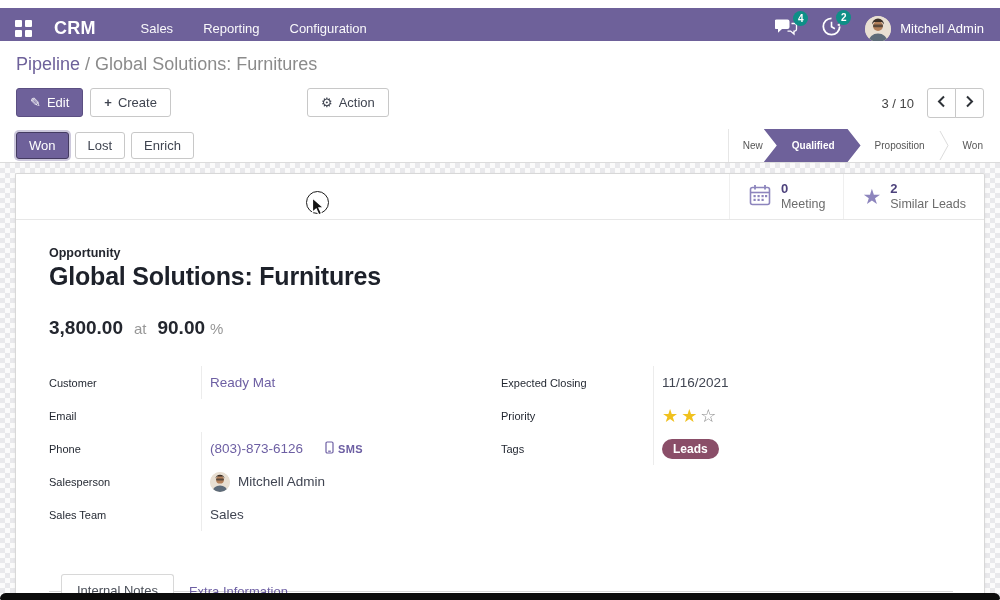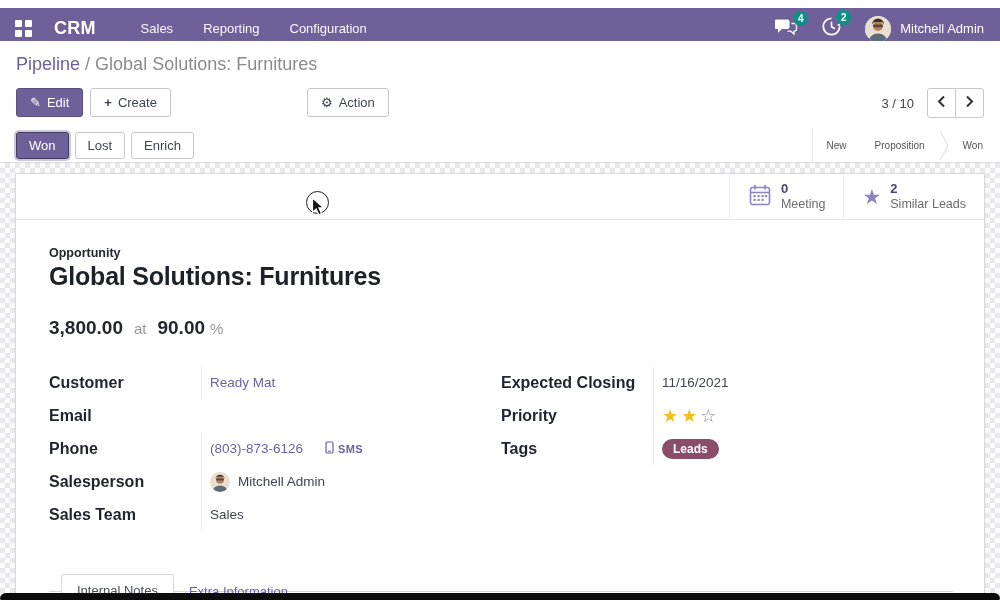--- a/index.html
+++ b/index.html
@@ -83,21 +83,21 @@
              letter-spacing:-.2px; }
   .o-amount { position:absolute; left:33px; top:143px; display:flex; align-items:baseline; }
   .amount-num { font-size:19px; font-weight:700; color:#23262e; }
   .amount-at { font-size:15px; color:#979797; margin:0 11px; }
   .amount-pct-sign { font-size:15px; color:#979797; margin-left:5px; }
 
   .field-grid { position:absolute; top:192px; }
   .field-grid.left  { left:33px;  width:430px; }
   .field-grid.right { left:485px; width:460px; }
   .frow { display:flex; align-items:center; height:33px; }
-  .flabel { width:152px; font-size:16px; font-weight:700; color:#1f242e; flex:0 0 auto; }
+  .flabel { width:152px; font-size:11px; font-weight:400; color:#1f242e; flex:0 0 auto; }
   .fvalue { flex:1; border-left:1px solid #ececec; padding-left:8px; font-size:13.5px; color:#404552;
             display:flex; align-items:center; min-height:33px; }
   .flink { color:#6d5fa3; cursor:pointer; text-decoration:none; }
   .sms-wrap { display:flex; align-items:center; gap:4px; margin-left:22px; cursor:pointer; }
   .sms-label { font-size:11px; font-weight:700; color:#6d5fa3; letter-spacing:.3px; }
   .avatar-xs { width:20px; height:20px; border-radius:50%; overflow:hidden; background:#e7ddcf;
                margin-right:8px; flex:0 0 auto; }
   .star { font-size:18px; line-height:1; margin-right:3px; cursor:pointer; }
   .star.on  { color:#f0c11e; }
   .star.off { color:#8a8a8a; }
@@ -214,20 +214,21 @@
   </div>
 
   <div class="status-bar">
     <div class="status-left">
       <button class="sbtn active">Won</button>
       <button class="sbtn">Lost</button>
       <button class="sbtn">Enrich</button>
     </div>
     <div class="stage-ribbon">
       <div class="stage">New</div>
+      <div class="stage active">Qualified</div>
       <div class="stage">Proposition</div>
       <div class="stage-sep">
         <svg width="10" height="33" viewBox="0 0 10 33">
             <polyline points="1,2 9,16.5 1,31" fill="none" stroke="#dcdcdc" stroke-width="1"></polyline>
           </svg>
       </div>
       <div class="stage" style="padding-right:17px;">Won</div>
     </div>
   </div>
 

